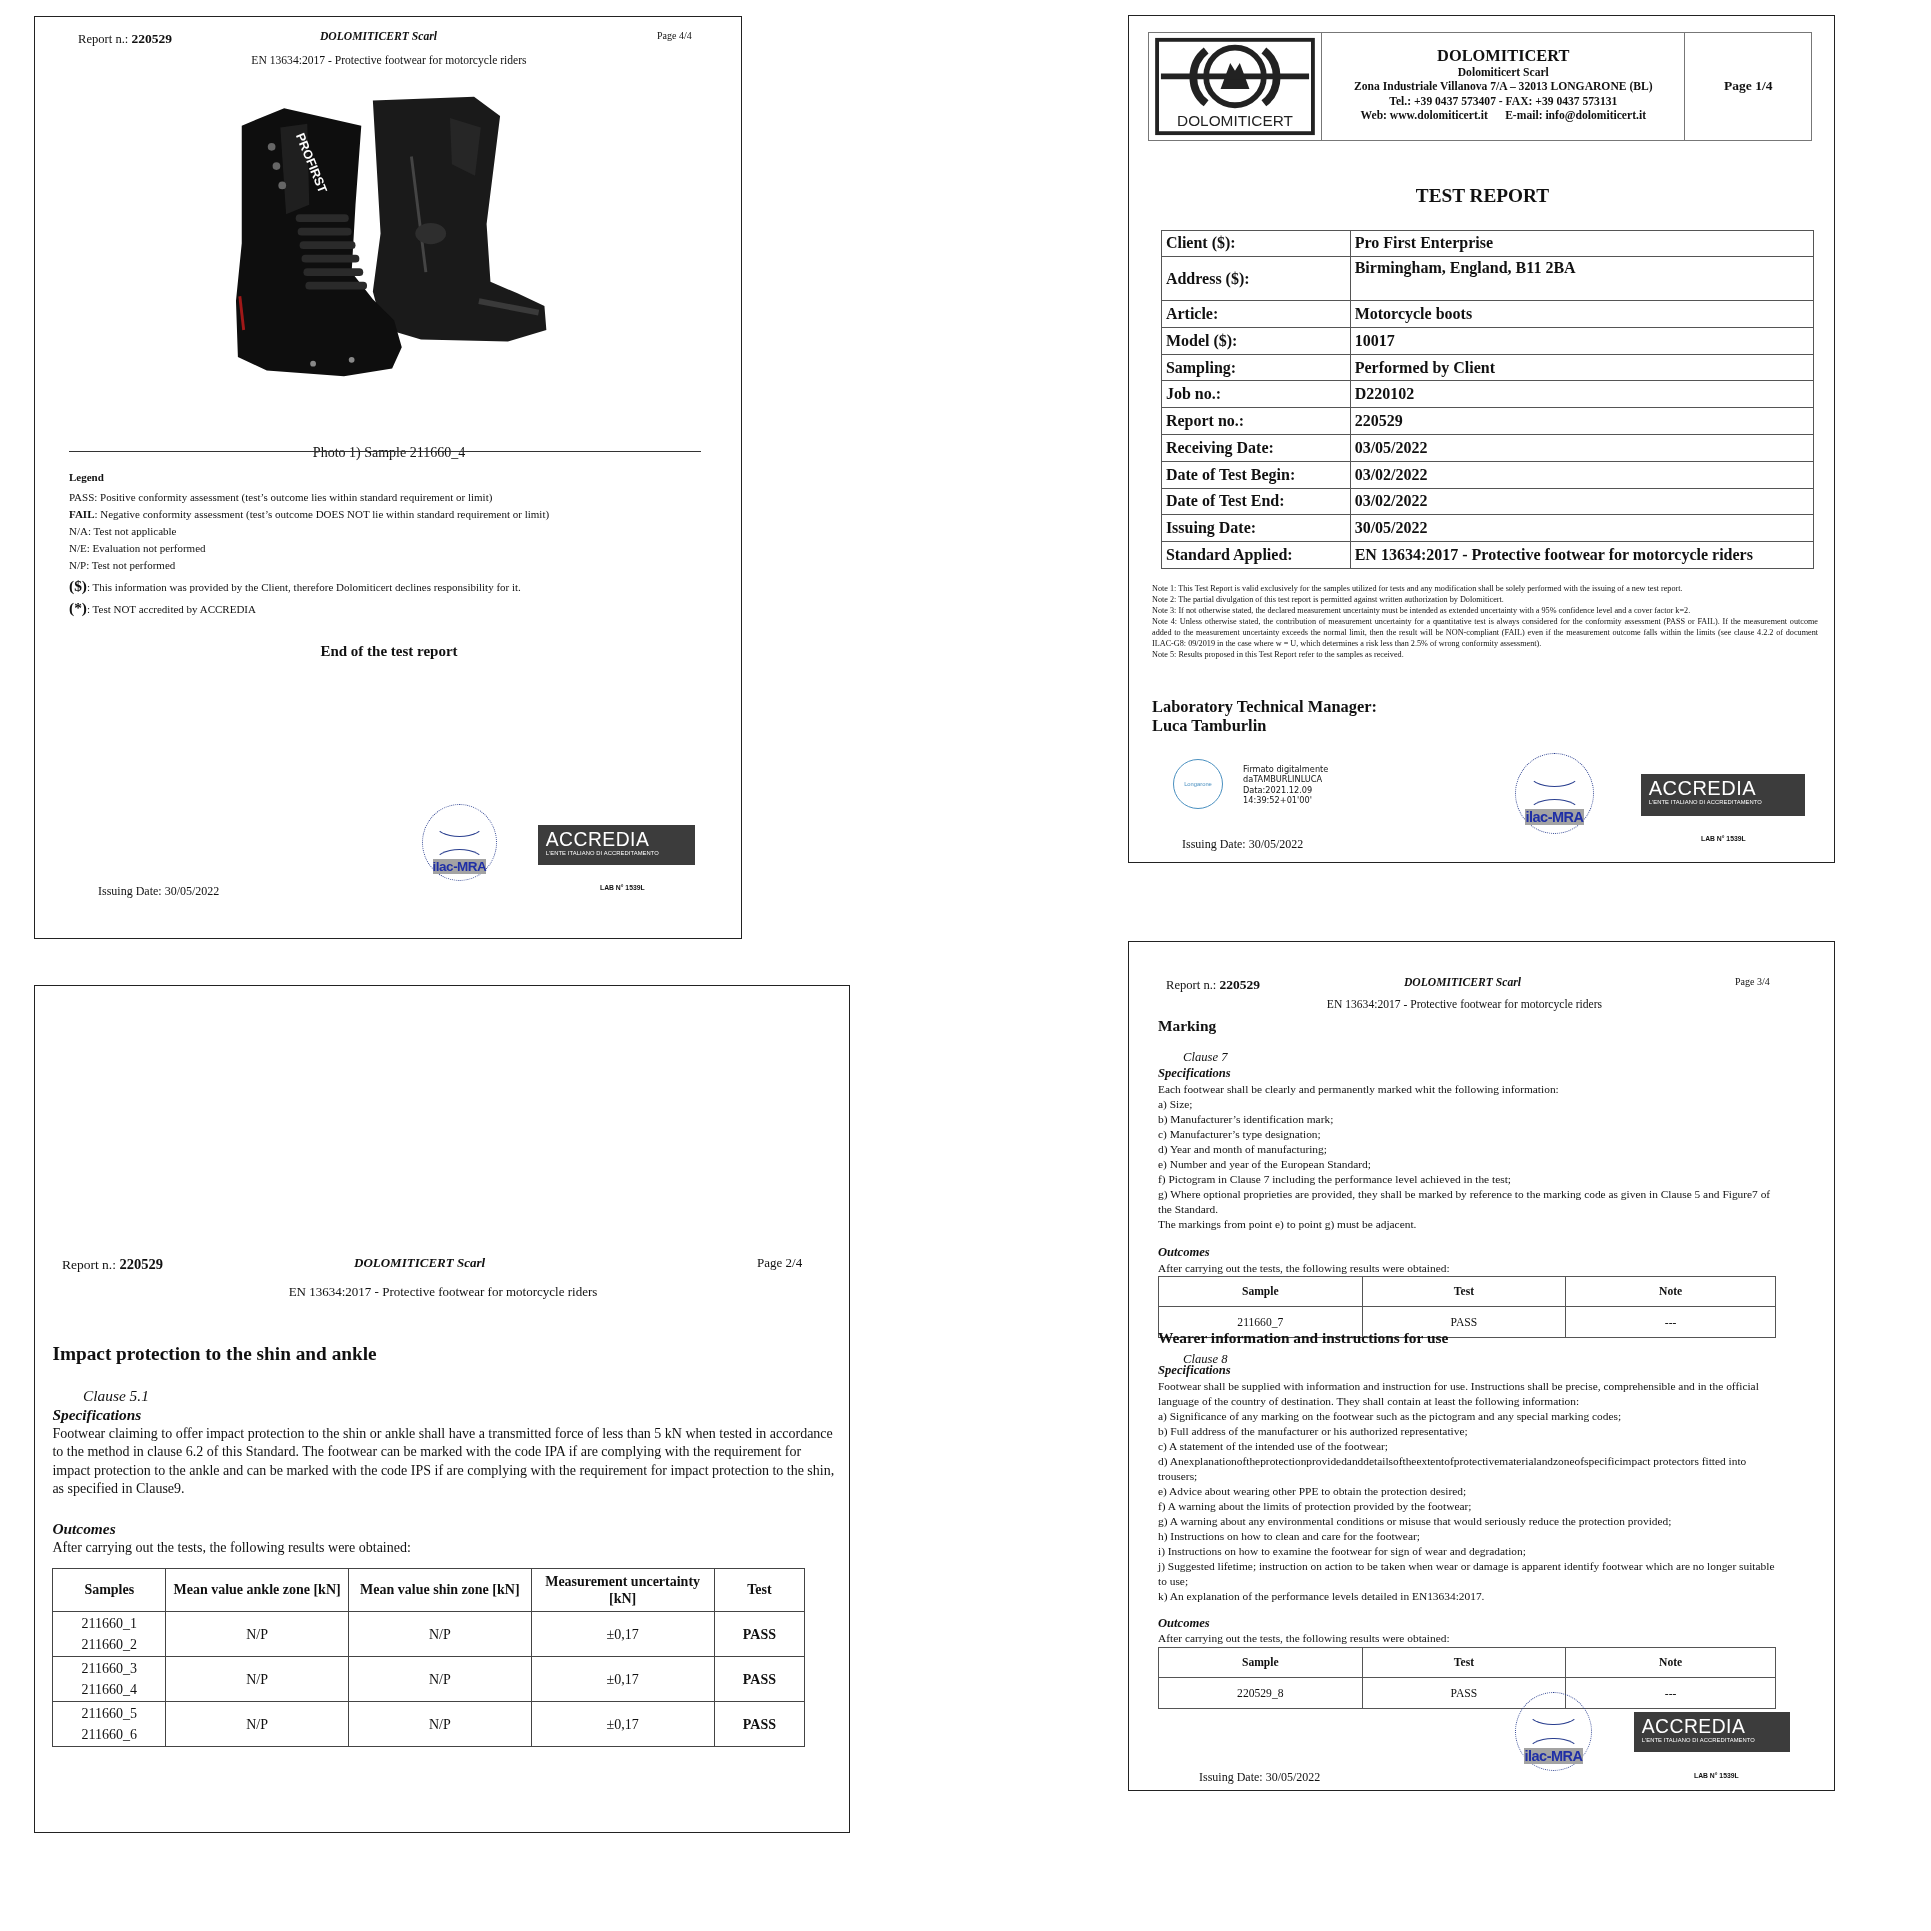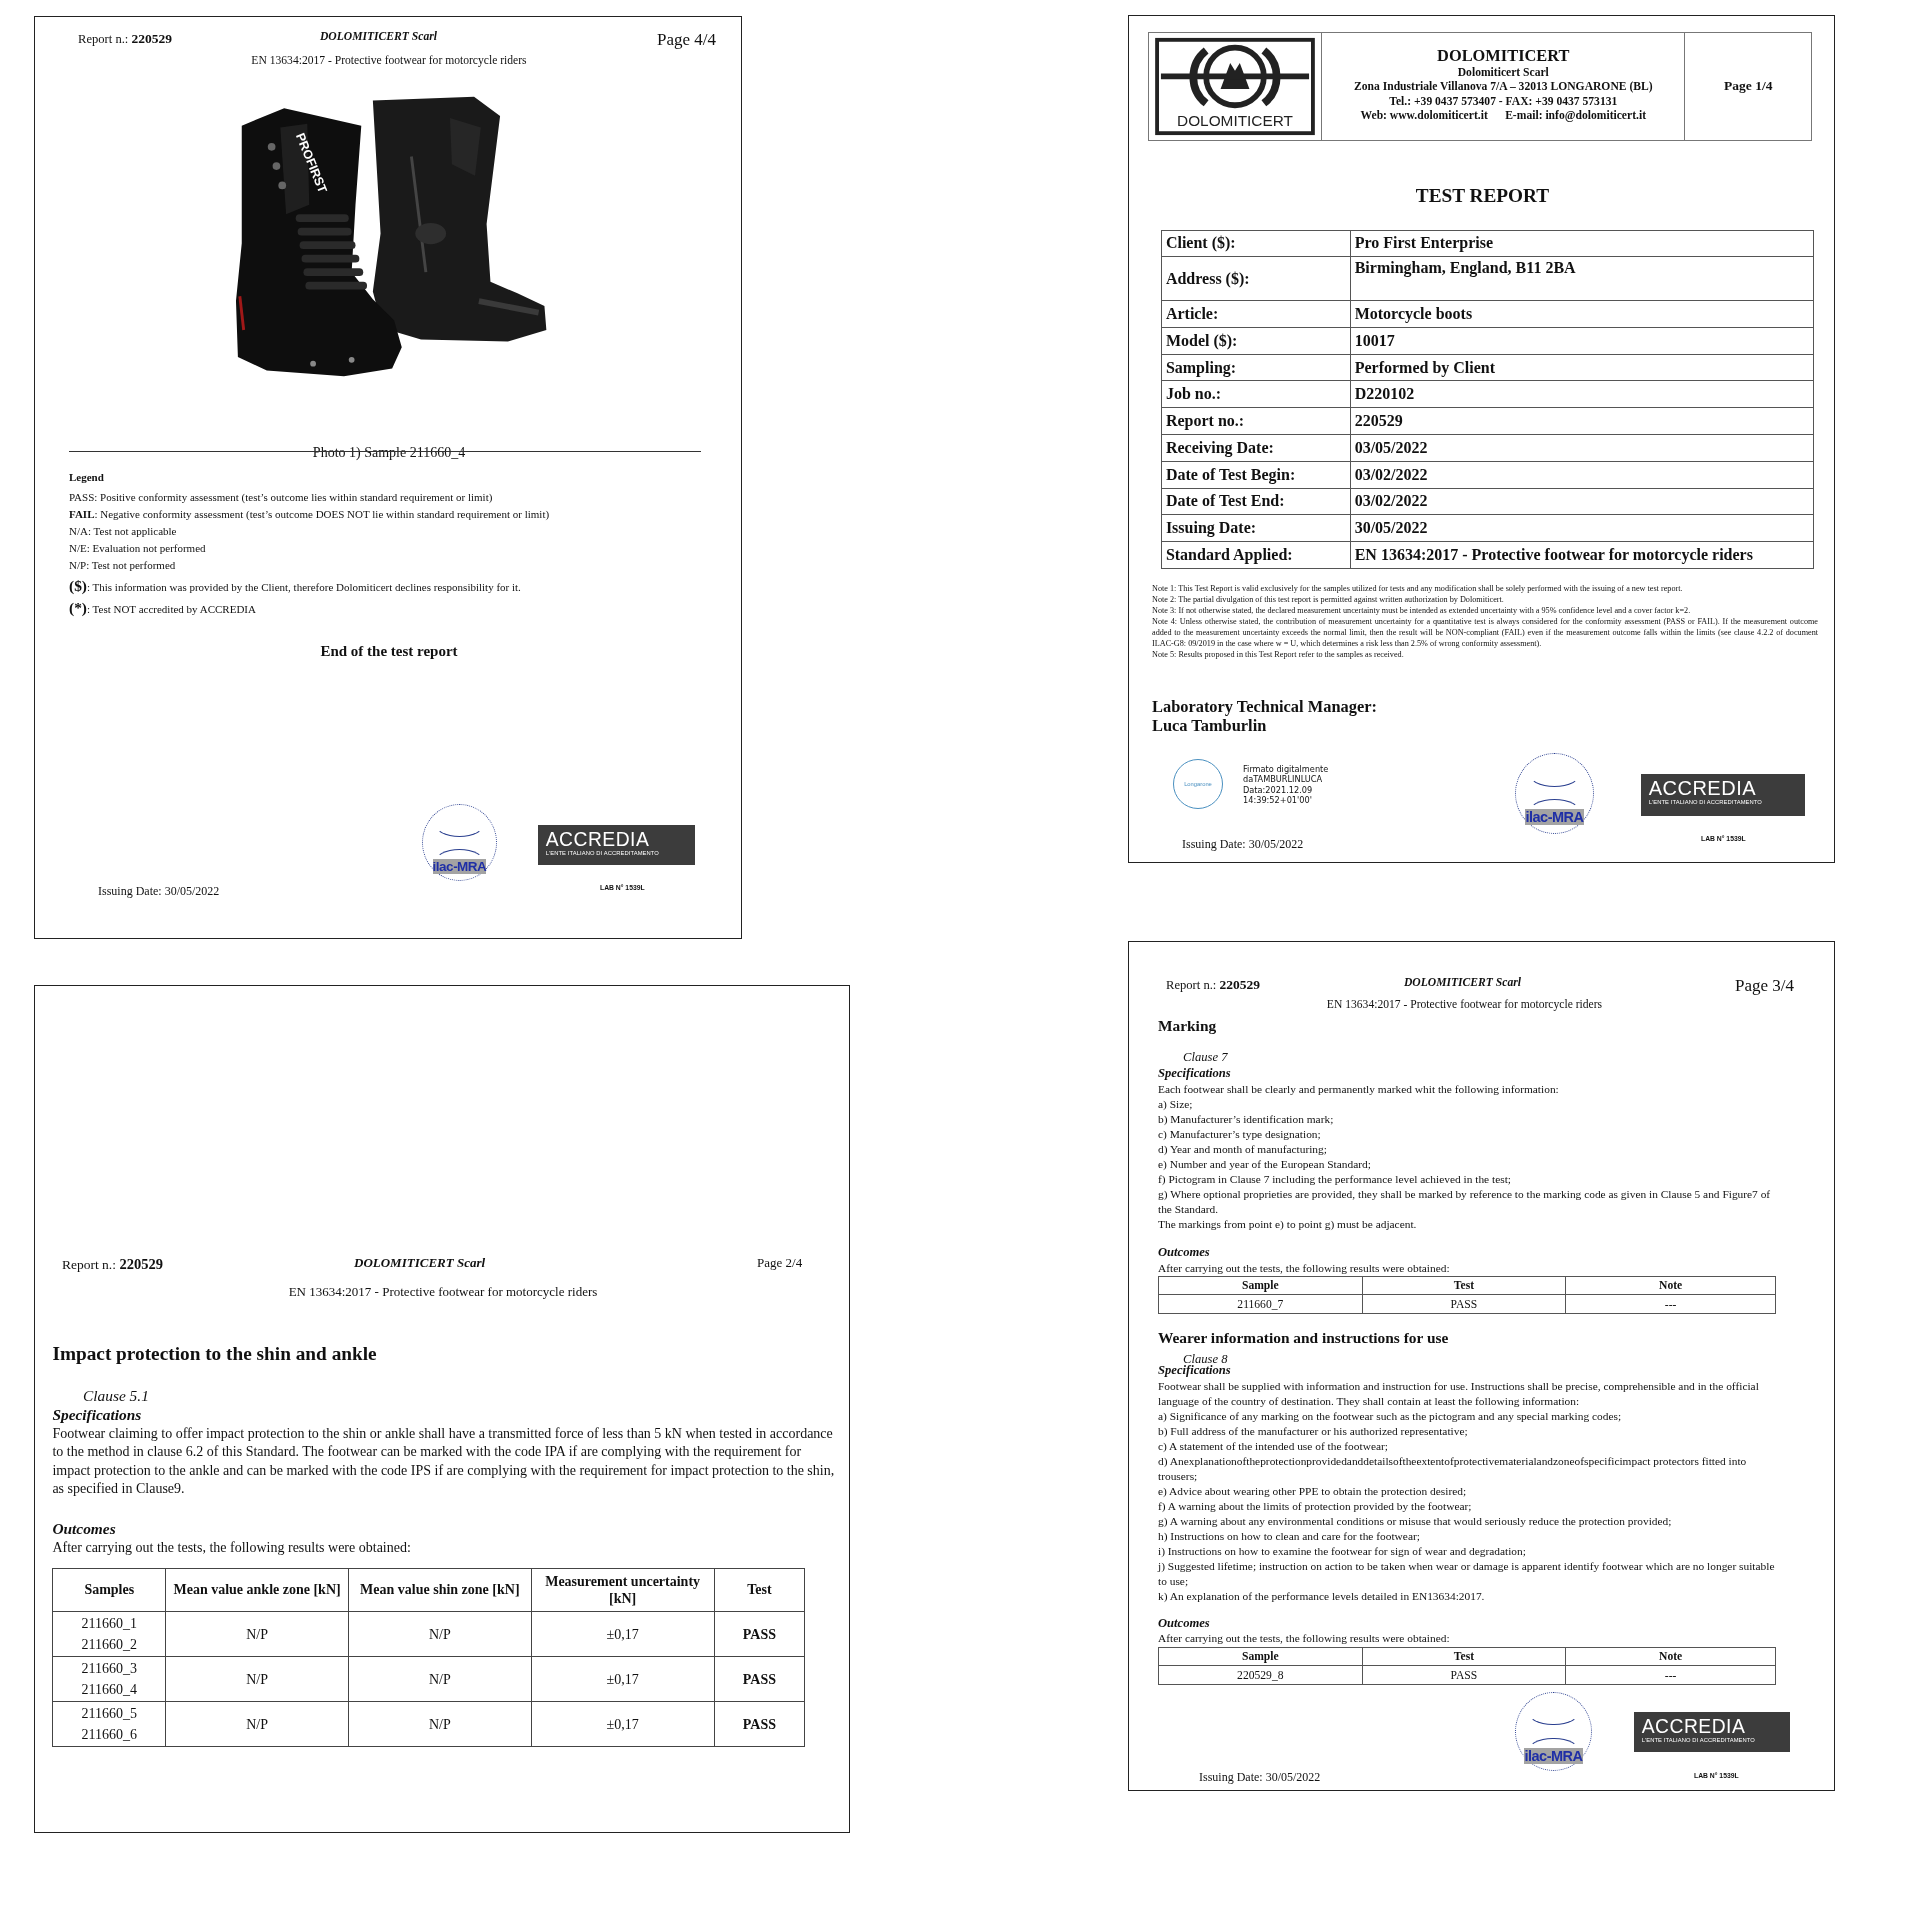--- a/index.html
+++ b/index.html
@@ -2,21 +2,21 @@
 <html><head>
 <meta charset="utf-8">
 <style>
   html,body{margin:0;padding:0;background:#fff;}
   body{width:1931px;height:1931px;position:relative;overflow:hidden;font-family:"Liberation Serif","DejaVu Serif",serif;color:#111;}
   .page{position:absolute;background:#fff;border:1.4px solid #222;box-sizing:border-box;}
   .abs{position:absolute;}
   .hdr-rep{font-size:12.6px;}
   .hdr-rep b{font-size:13.5px;}
   .hdr-co{font-size:11.6px;font-weight:bold;font-style:italic;}
-  .hdr-pg{font-size:17px;}
+  .hdr-pg{font-size:10px;}
   .hdr-std{font-size:11.6px;}
   .legend-line{font-size:11px;line-height:17px;white-space:nowrap;}
   .legend-line .big{font-size:15.4px;font-weight:bold;}
   .cap{font-size:14px;margin-top:37px;}
   .issuing{font-size:12px;}
   .lab{font-family:"Liberation Sans",sans-serif;font-size:6.8px;font-weight:bold;}
   
   .ilac{border-radius:50%;border:1.9px dotted #2a3f8f;box-sizing:border-box;display:flex;align-items:center;justify-content:center;}
   .ilac .arc{position:absolute;left:15%;width:70%;height:36%;border:1.9px solid #2a3f8f;border-radius:50%;box-sizing:border-box;}
   .ilac .arc.t{top:6%;border-top-color:transparent;border-left-color:transparent;border-right-color:transparent;}
@@ -44,21 +44,21 @@
   .res-table{border-collapse:collapse;font-size:14px;text-align:center;}
   .res-table th,.res-table td{border:1px solid #444;padding:0 3.9px;}
   .res-table th{font-weight:bold;line-height:17.4px;height:42px;}
   .res-table td{line-height:21px;height:44px;}
   
   .p3-text{font-size:11.4px;line-height:15px;}
   .p3-h{font-size:15.4px;font-weight:bold;}
   .p3-clause{font-style:italic;font-size:12.6px;}
   .p3-spec{font-style:italic;font-weight:bold;font-size:12.6px;}
   .mini-table{border-collapse:collapse;font-size:11.6px;text-align:center;}
-  .mini-table th,.mini-table td{border:1px solid #555;height:17.4px;padding:0;}
+  .mini-table th,.mini-table td{border:1px solid #555;height:17.4px;padding:6px;}
   .mini-table th{font-weight:bold;}
   .stamp{border-radius:50%;border:1.4px solid #4a90c0;color:#4a90c0;font-family:"Liberation Sans",sans-serif;font-size:5.8px;display:flex;align-items:center;justify-content:center;box-sizing:border-box;}
   .digsig{font-family:"DejaVu Sans",sans-serif;font-size:8.2px;line-height:10.6px;}
 </style>
 </head>
 <body>
 
 <div class="page" style="left:34px;top:16.4px;width:708px;height:923px;">
   <div class="abs hdr-rep" style="left:43px;top:13.5px;"><span>Report n.: </span><b>220529</b></div>
   <div class="abs hdr-co" style="left:285px;top:12.6px;">DOLOMITICERT Scarl</div>

